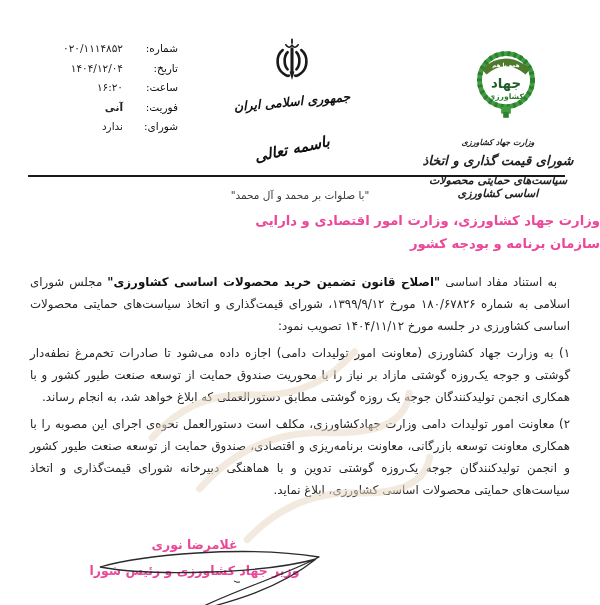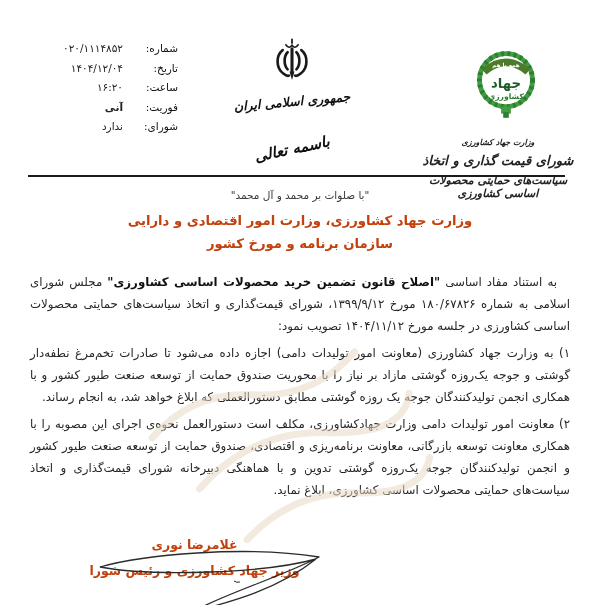--- a/index.html
+++ b/index.html
@@ -33,33 +33,33 @@
   .logo-sub1 { margin-top:16px; font-size:8px; }
   .logo-sub2 { margin-top:6px; font-size:13px; }
   .logo-sub3 { margin-top:6px; font-size:11px; }
 
   
   .rule { position:absolute; top:175px; left:28px; width:537px; height:2px; background:#1a1a1a; }
 
   
   .salutation { position:absolute; top:189px; left:0; width:100%; text-align:center;
                 font-size:10.5px; color:#3a3a3a; }
-  .recipients { position:absolute; top:209px; left:0; width:100%; text-align:center;
-                font-weight:bold; font-size:13.2px; line-height:23px; color:#c2410c; }
+  .recipients { position:absolute; top:209px; left:0; width:100%; text-align:right;
+                font-weight:bold; font-size:13.2px; line-height:23px; color:#ec4899; }
 
   
   .body-text { position:absolute; top:271px; right:30px; width:540px; direction:rtl;
                text-align:justify; font-size:11.8px; line-height:22px; color:#262626; }
   .body-text p { margin:0 0 5px 0; }
   .body-text .indent { text-indent:13px; }
   .body-text b { color:#111; }
 
   
   .signature { position:absolute; top:537px; left:72px; width:245px; text-align:center;
-               direction:rtl; color:#c2410c; }
+               direction:rtl; color:#ec4899; }
   .sig-name { font-weight:bold; font-size:12.5px; }
   .sig-title { font-weight:bold; font-size:12.5px; margin-top:11px; }
   .sig-swoosh { position:absolute; top:8px; left:12px; pointer-events:none; }
 
   
   .watermark { position:absolute; top:340px; left:140px; opacity:0.55; pointer-events:none;
                transform:rotate(-22deg); }
   svg text { font-family:"DejaVu Sans", sans-serif; }
 </style>
 </head>
@@ -125,21 +125,21 @@
     <div class="logo-sub logo-sub2">شورای قیمت گذاری و اتخاذ</div>
     <div class="logo-sub logo-sub3">سیاست‌های حمایتی محصولات اساسی کشاورزی</div>
   </div>
 
   <div class="rule"></div>
 
   <div class="salutation">"با صلوات بر محمد و آل محمد"</div>
 
   <div class="recipients">
     <div>وزارت جهاد کشاورزی، وزارت امور اقتصادی و دارایی</div>
-    <div>سازمان برنامه و مورخ کشور</div>
+    <div>سازمان برنامه و بودجه کشور</div>
   </div>
 
   <div class="body-text">
     <p class="indent"><span>به استناد مفاد اساسی </span><b>"اصلاح قانون تضمین خرید محصولات اساسی کشاورزی"</b><span> مجلس شورای اسلامی به شماره ۱۸۰/۶۷۸۲۶ مورخ ۱۳۹۹/۹/۱۲، شورای قیمت‌گذاری و اتخاذ سیاست‌های حمایتی محصولات اساسی کشاورزی در جلسه مورخ ۱۴۰۴/۱۱/۱۲ تصویب نمود:</span></p>
     <p>۱) به وزارت جهاد کشاورزی (معاونت امور تولیدات دامی) اجازه داده می‌شود تا صادرات تخم‌مرغ نطفه‌دار گوشتی و جوجه یک‌روزه گوشتی مازاد بر نیاز را با محوریت صندوق حمایت از توسعه صنعت طیور کشور و با همکاری انجمن تولیدکنندگان جوجه یک روزه گوشتی مطابق دستورالعملی که ابلاغ خواهد شد، به انجام رساند.</p>
     <p>۲) معاونت امور تولیدات دامی وزارت جهادکشاورزی، مکلف است دستورالعمل نحوه‌ی اجرای این مصوبه را با همکاری معاونت توسعه بازرگانی، معاونت برنامه‌ریزی و اقتصادی، صندوق حمایت از توسعه صنعت طیور کشور و انجمن تولیدکنندگان جوجه یک‌روزه گوشتی تدوین و با هماهنگی دبیرخانه شورای قیمت‌گذاری و اتخاذ سیاست‌های حمایتی محصولات اساسی کشاورزی، ابلاغ نماید.</p>
   </div>
 
   <div class="signature">
     <div class="sig-name">غلامرضا نوری</div>

